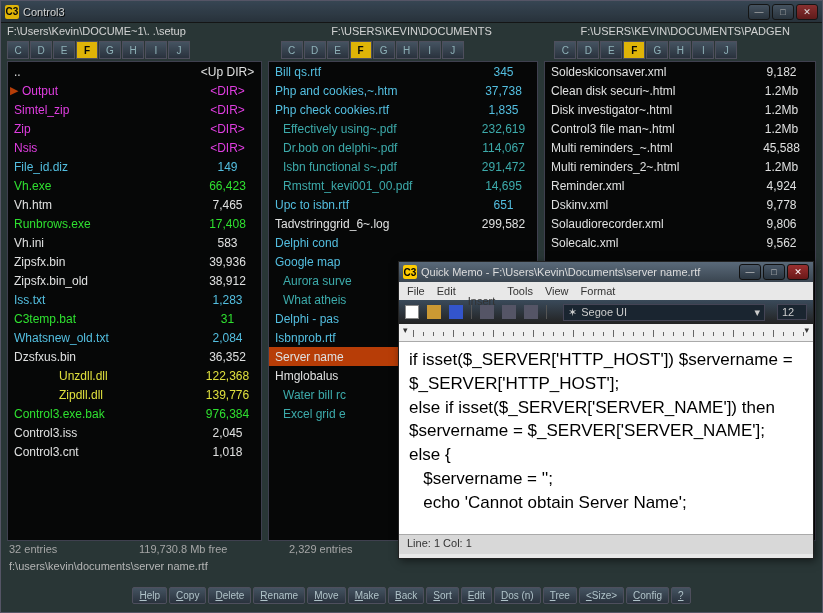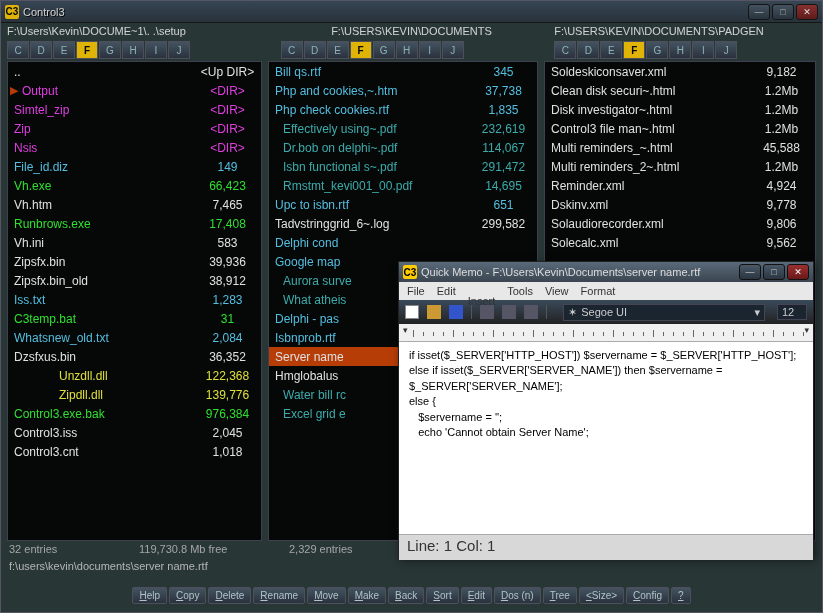--- a/index.html
+++ b/index.html
@@ -55,22 +55,22 @@
   
   .memo-window { position: absolute; left: 398px; top: 261px; width: 416px; height: 298px; background: #e8e8e8; border: 1px solid #222; box-shadow: 2px 2px 8px rgba(0,0,0,0.5); }
   .memo-title { height: 20px; background: linear-gradient(to bottom, #5a6a7a, #3a4550); display: flex; align-items: center; padding: 0 4px; color: #ddd; font-size: 11px; }
   .memo-menu { height: 18px; background: #e8e8e8; display: flex; gap: 12px; padding: 0 8px; align-items: center; color: #333; font-size: 11px; }
   .memo-toolbar { height: 24px; background: linear-gradient(to bottom, #3a4a5a, #222); display: flex; align-items: center; padding: 0 6px; gap: 8px; }
   .tool-icon { width: 14px; height: 14px; display: inline-block; }
   .font-select { background: #1a2530; color: #ccc; border: 1px solid #445; padding: 1px 4px; font-size: 11px; flex: 1; margin-left: 8px; display: flex; align-items: center; }
   .font-size { background: #1a2530; color: #ccc; border: 1px solid #445; padding: 1px 4px; font-size: 11px; width: 30px; margin-left: 4px; }
   .memo-ruler { height: 18px; background: #f0f0f0; border-bottom: 1px solid #aaa; position: relative; }
   .ruler-tick { position: absolute; top: 8px; width: 1px; height: 4px; background: #666; }
-  .memo-body { background: #fff; color: #000; padding: 6px 10px; font-family: 'Segoe UI', sans-serif; font-size: 11px; line-height: 1.4; height: 192px; overflow: hidden; white-space: pre-wrap; }
-  .memo-status { height: 26px; background: #d8d8d8; border-top: 1px solid #aaa; padding: 2px 8px; color: #333; font-size: 15px; }
+  .memo-body { background: #fff; color: #000; padding: 6px 10px; font-family: 'Segoe UI', sans-serif; font-size: 17px; line-height: 1.4; height: 192px; overflow: hidden; white-space: pre-wrap; }
+  .memo-status { height: 20px; background: #d8d8d8; border-top: 1px solid #aaa; padding: 2px 8px; color: #333; font-size: 11px; }
   
   .dim-overlay { position: absolute; inset: 0; background: rgba(40,50,50,0.15); pointer-events: none; }
 </style>
 </head>
 <body>
 
 <div class="window main-window">
 
   <div class="titlebar">
     <div class="app-icon">C3</div>
@@ -78,21 +78,21 @@
     <div class="win-buttons">
       <div class="win-btn">—</div>
       <div class="win-btn">□</div>
       <div class="win-btn win-close">✕</div>
     </div>
   </div>
 
   <div class="paths">
     <div class="path">F:\Users\Kevin\DOCUME~1\. .\setup</div>
     <div class="path" style="text-align:center">F:\USERS\KEVIN\DOCUMENTS</div>
-    <div class="path" style="text-align:left">F:\USERS\KEVIN\DOCUMENTS\PADGEN</div>
+    <div class="path" style="text-align:center">F:\USERS\KEVIN\DOCUMENTS\PADGEN</div>
   </div>
 
   <div class="drive-row">
     <div class="drive-group" id="dg1">
         <div class="drive-btn">C</div>
         <div class="drive-btn">D</div>
         <div class="drive-btn">E</div>
         <div class="drive-btn active">F</div>
         <div class="drive-btn">G</div>
         <div class="drive-btn">H</div>

